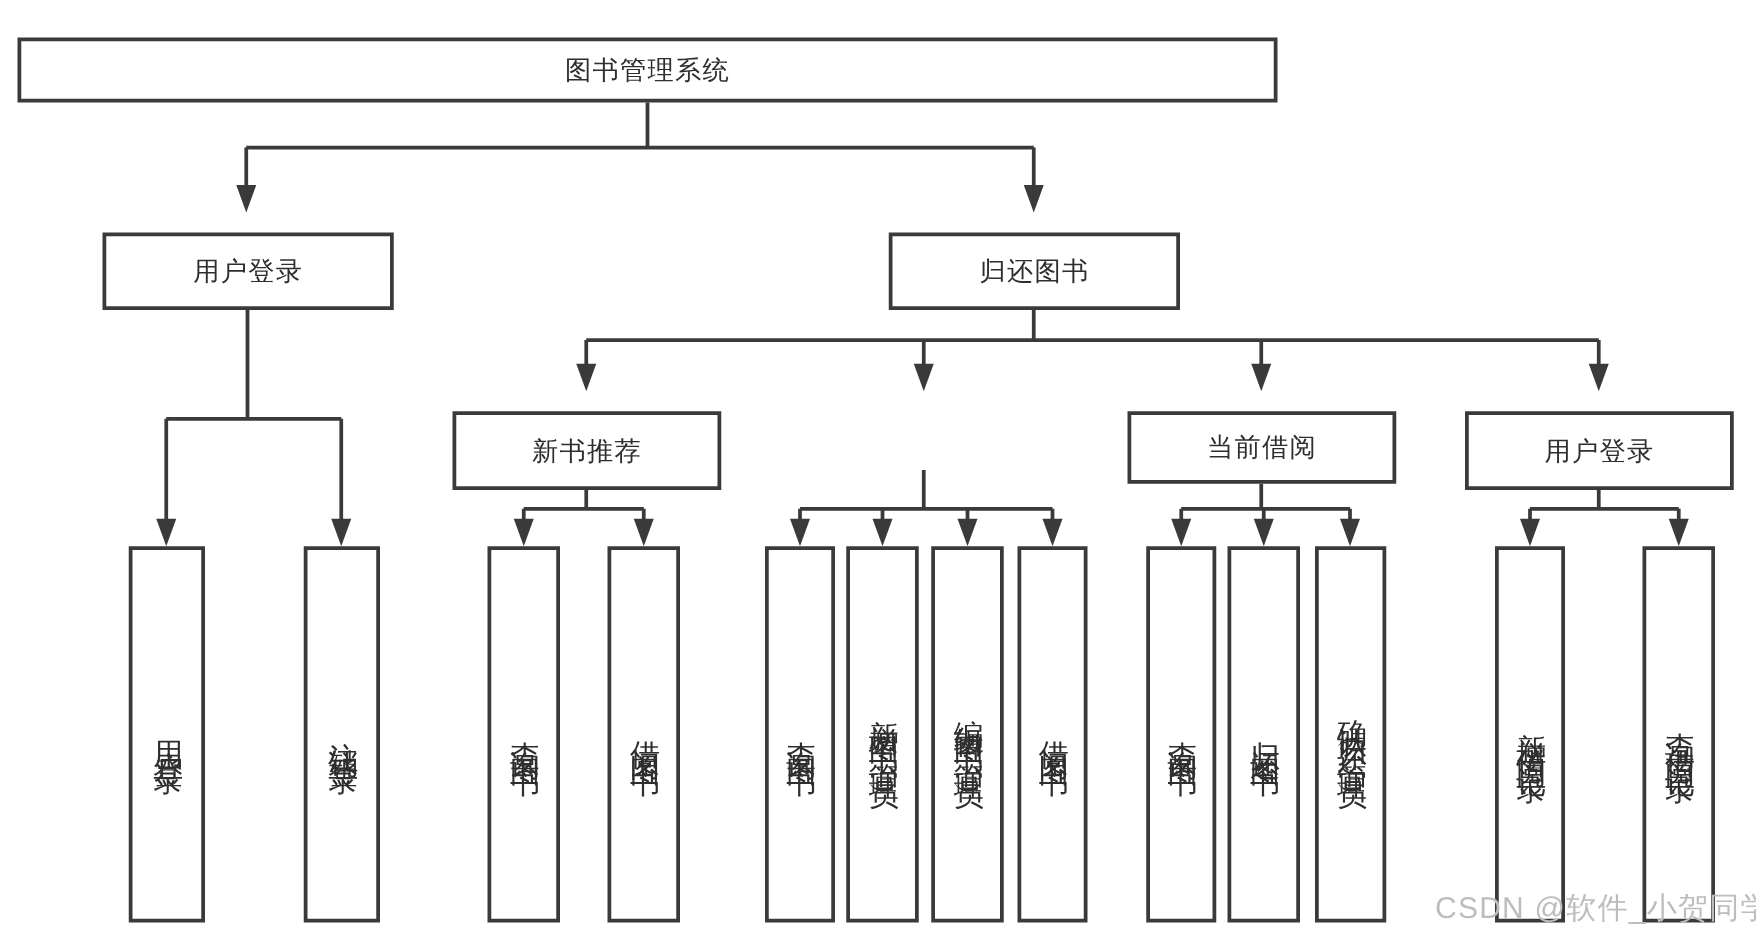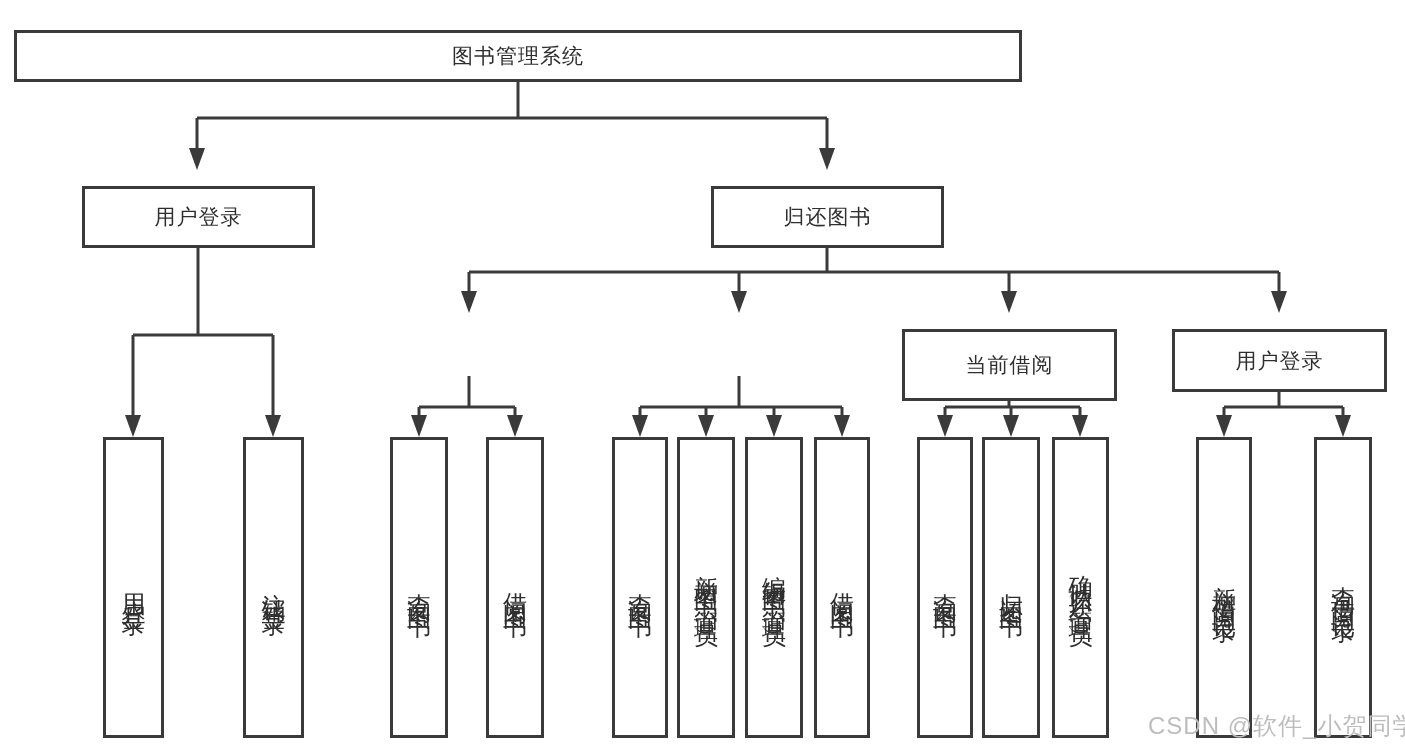--- a/index.html
+++ b/index.html
@@ -114,21 +114,22 @@
       <polygon points="1216,415 1232,415 1224,437"></polygon>
       <polygon points="1335,415 1351,415 1343,437"></polygon>
     </g>
   </svg>
 
   <div class="node" style="left:14px;top:14px;width:1008px;height:52px;">图书管理系统</div>
 
   <div class="node" style="left:82px;top:170px;width:233px;height:62px;">用户登录</div>
   <div class="node" style="left:711px;top:170px;width:233px;height:62px;">归还图书</div>
 
-  <div class="node" style="left:902px;top:313px;width:215px;height:72px;font-family:Liberation Mono, monospace;">当前借阅</div>
+  <div class="node" style="left:362px;top:313px;width:215px;height:63px;">新书推荐</div>
+  <div class="node" style="left:902px;top:313px;width:215px;height:58px;font-family:Liberation Mono, monospace;">当前借阅</div>
   <div class="node" style="left:1172px;top:313px;width:215px;height:63px;">用户登录</div>
 
   <div class="leaf" style="left:103px;width:61px;">用户登录</div>
   <div class="leaf" style="left:243px;width:61px;">注销登录</div>
 
   <div class="leaf" style="left:390px;width:58px;">查询图书</div>
   <div class="leaf" style="left:486px;width:58px;">借阅图书</div>
 
   <div class="leaf" style="left:612px;width:56px;">查询图书</div>
   <div class="leaf" style="left:677px;width:58px;">新增图书（管理员）</div>

